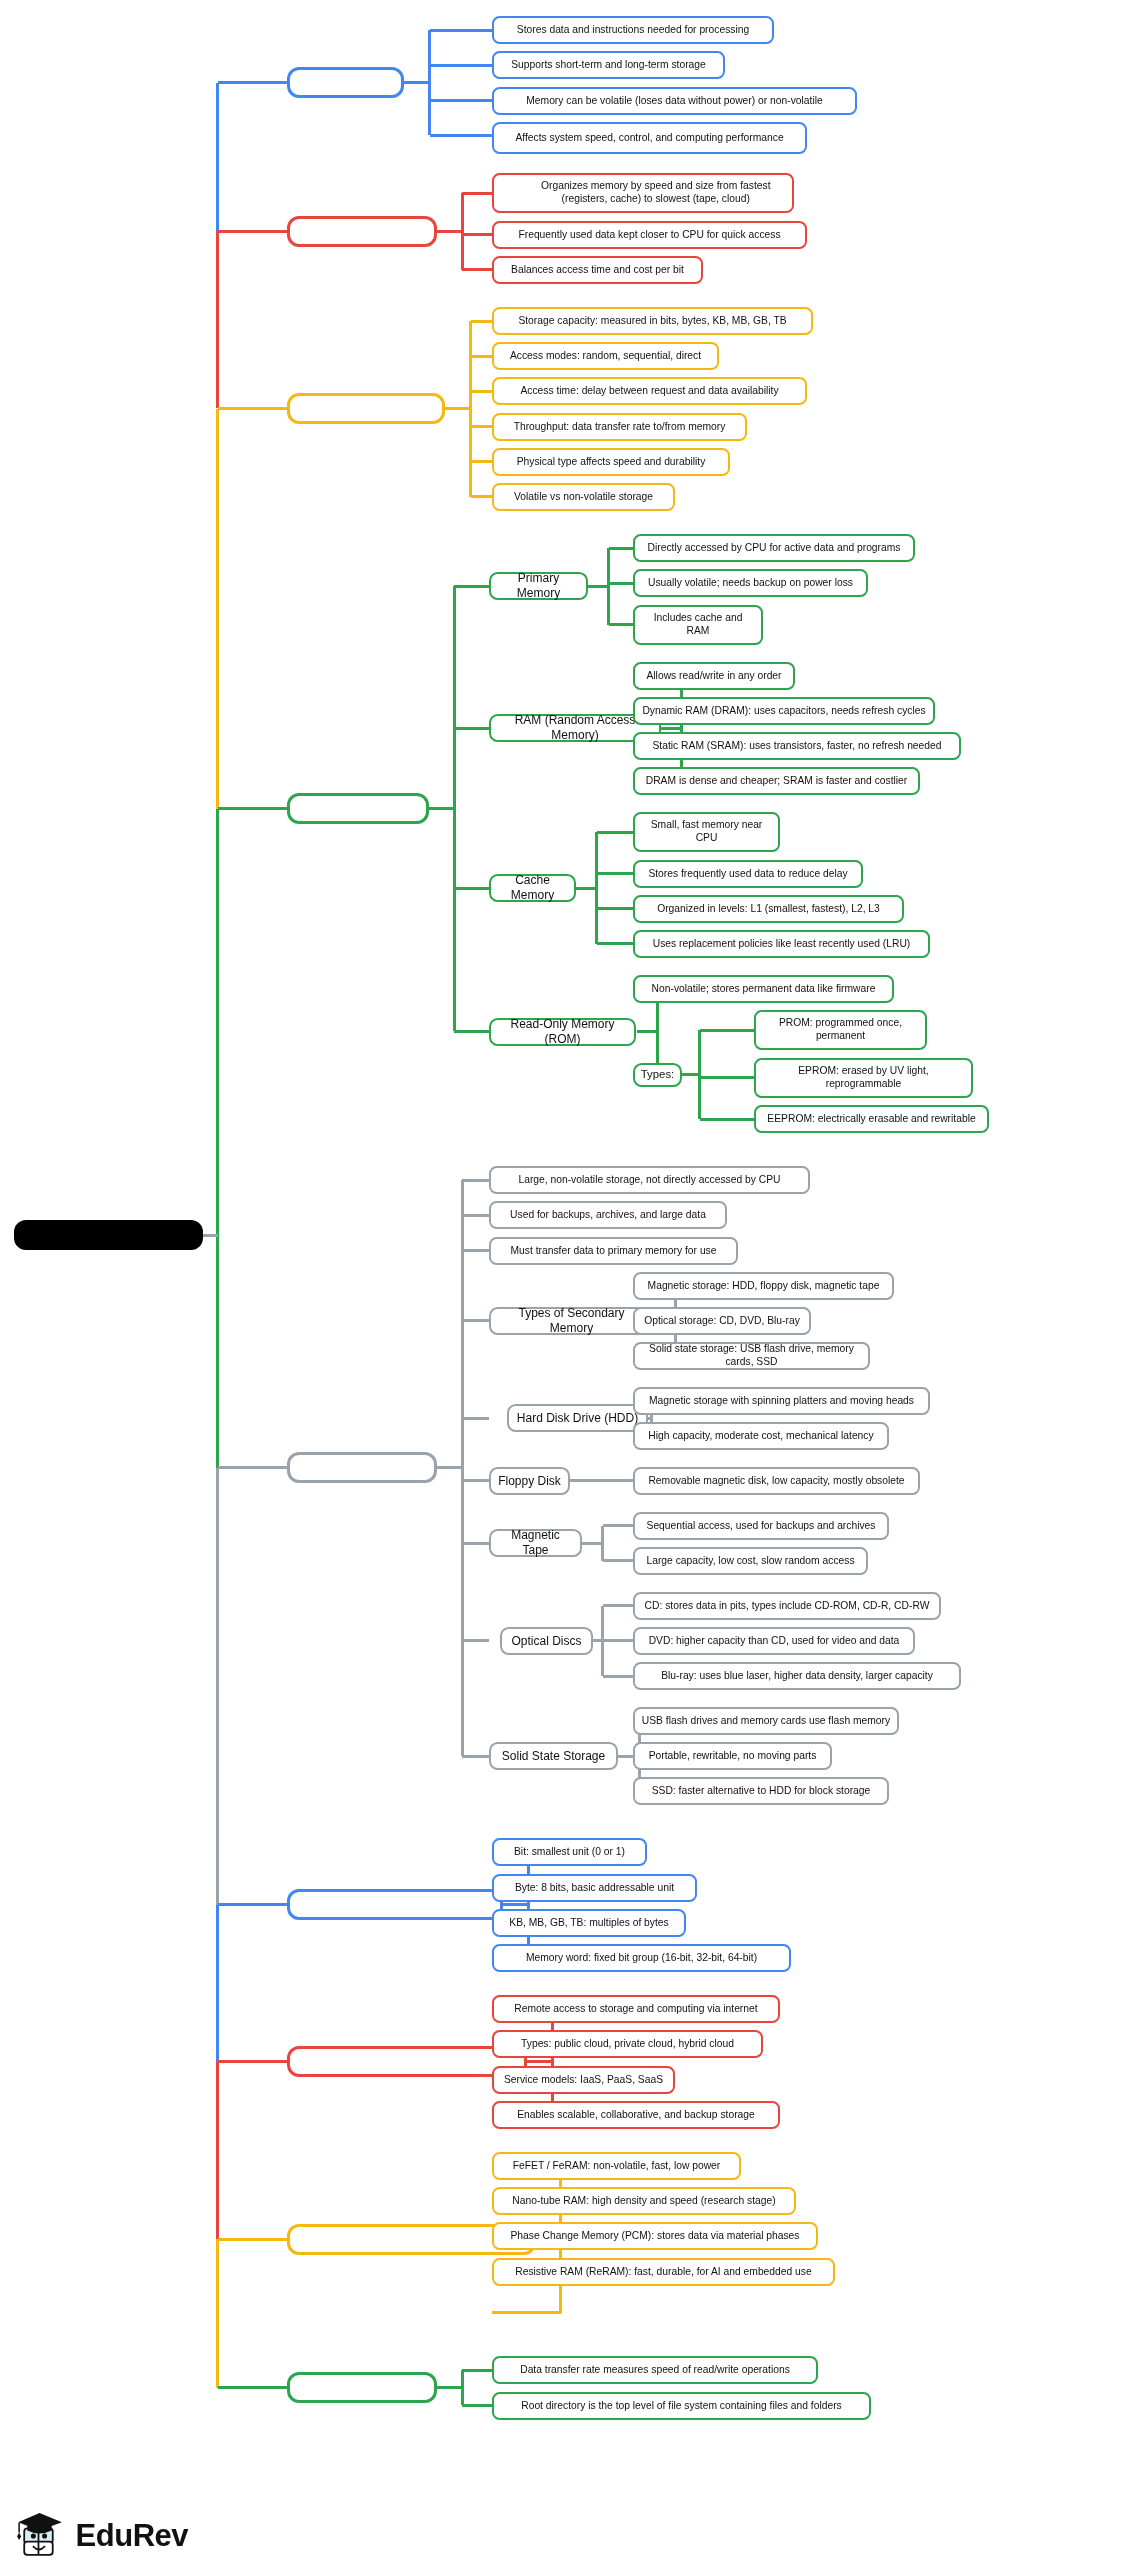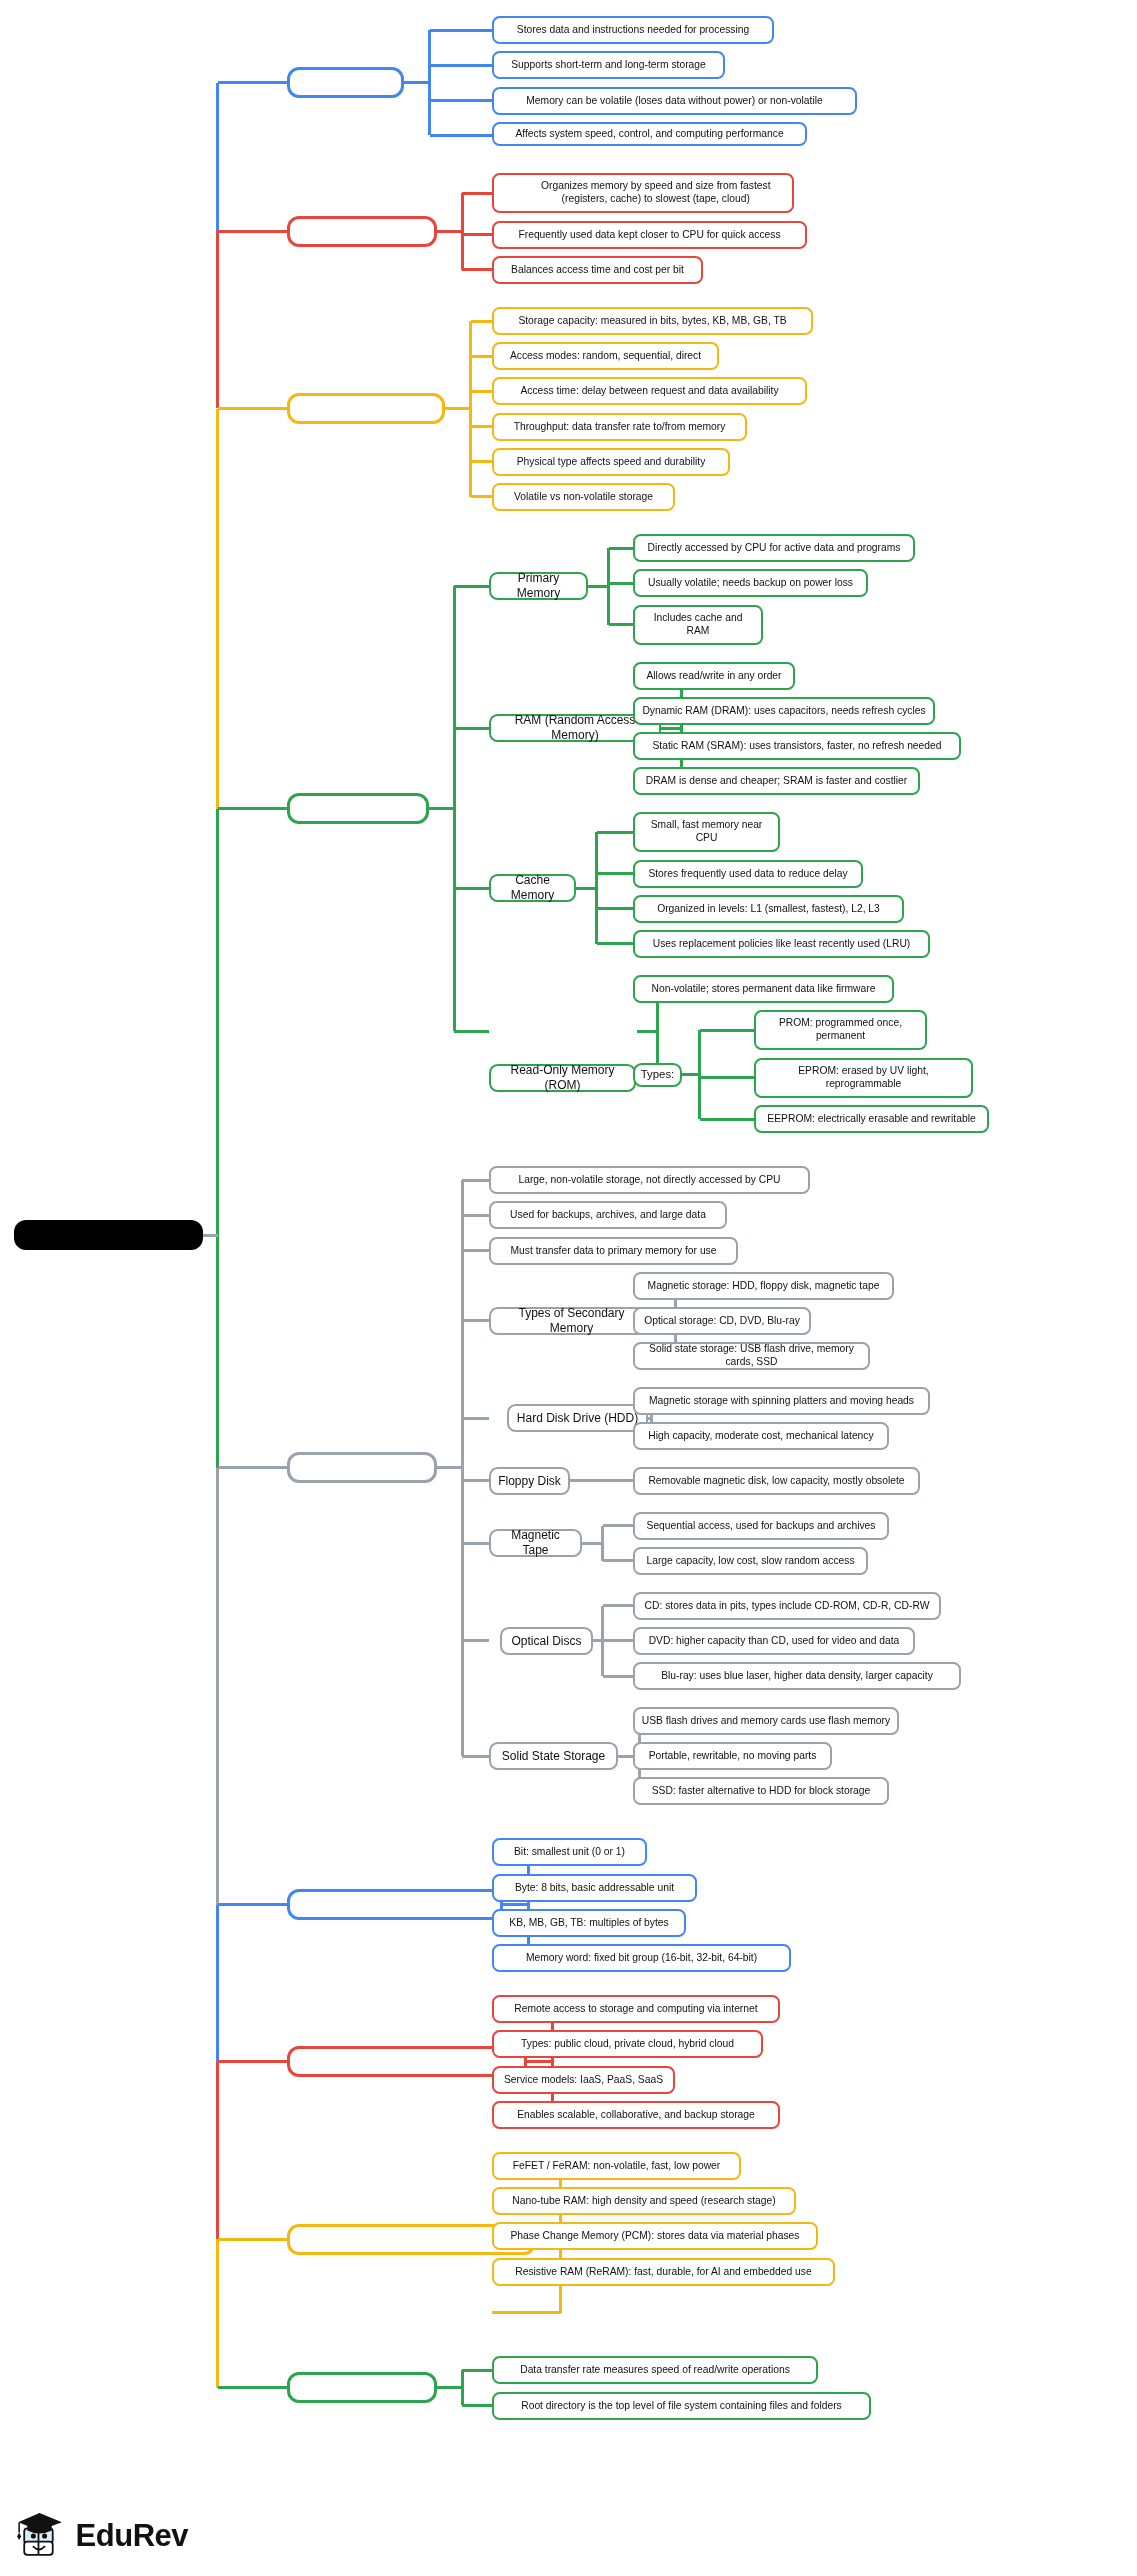--- a/index.html
+++ b/index.html
@@ -81,21 +81,21 @@
     <div class="node lvl1" style="left: 287px; top: 67px; width: 117px; height: 31px; border-color: rgb(66, 134, 244);"></div>
     <div class="lineH" style="left: 404px; top: 81px; width: 26px; background: rgb(66, 134, 244);"></div>
     <div class="lineV" style="left: 428px; top: 30px; height: 105px; background: rgb(66, 134, 244);"></div>
     <div class="lineH thin" style="left: 430px; top: 29px; width: 63px; background: rgb(66, 134, 244);"></div>
     <div class="node leaf" style="left: 492px; top: 16px; width: 282px; height: 27.6px; border-color: rgb(66, 134, 244);">Stores data and instructions needed for processing</div>
     <div class="lineH thin" style="left: 430px; top: 64px; width: 63px; background: rgb(66, 134, 244);"></div>
     <div class="node leaf" style="left: 492px; top: 51px; width: 233px; height: 27.6px; border-color: rgb(66, 134, 244);">Supports short-term and long-term storage</div>
     <div class="lineH thin" style="left: 430px; top: 99px; width: 63px; background: rgb(66, 134, 244);"></div>
     <div class="node leaf" style="left: 492px; top: 87px; width: 365px; height: 27.6px; border-color: rgb(66, 134, 244);">Memory can be volatile (loses data without power) or non-volatile</div>
     <div class="lineH thin" style="left: 430px; top: 134px; width: 63px; background: rgb(66, 134, 244);"></div>
-    <div class="node leaf" style="left: 492px; top: 122px; width: 315px; height: 24px; border-color: rgb(66, 134, 244);">Affects system speed, control, and computing performance</div>
+    <div class="node leaf" style="left: 492px; top: 122px; width: 315px; height: 32px; border-color: rgb(66, 134, 244);">Affects system speed, control, and computing performance</div>
     <div class="node lvl1" style="left: 287px; top: 216px; width: 150px; height: 31px; border-color: rgb(232, 69, 60);"></div>
     <div class="lineH" style="left: 436px; top: 230px; width: 26px; background: rgb(232, 69, 60);"></div>
     <div class="lineV" style="left: 461px; top: 193px; height: 77px; background: rgb(232, 69, 60);"></div>
     <div class="lineH thin" style="left: 462px; top: 192px; width: 30px; background: rgb(232, 69, 60);"></div>
     <div class="node leaf" style="left: 492px; top: 173px; width: 302px; height: 40px; border-color: rgb(232, 69, 60); padding-left: 32px;">Organizes memory by speed and size from fastest (registers, cache) to slowest (tape, cloud)</div>
     <div class="lineH thin" style="left: 462px; top: 233px; width: 30px; background: rgb(232, 69, 60);"></div>
     <div class="node leaf" style="left: 492px; top: 221px; width: 315px; height: 27.6px; border-color: rgb(232, 69, 60);">Frequently used data kept closer to CPU for quick access</div>
     <div class="lineH thin" style="left: 462px; top: 268px; width: 30px; background: rgb(232, 69, 60);"></div>
     <div class="node leaf" style="left: 492px; top: 256px; width: 211px; height: 27.6px; border-color: rgb(232, 69, 60);">Balances access time and cost per bit</div>
     <div class="node lvl1" style="left: 287px; top: 393px; width: 158px; height: 31px; border-color: rgb(245, 183, 17);"></div>
@@ -144,21 +144,21 @@
     <div class="lineV thin" style="left: 595px; top: 832px; height: 112px; background: rgb(45, 164, 78);"></div>
     <div class="lineH thin" style="left: 597px; top: 831px; width: 36px; background: rgb(45, 164, 78);"></div>
     <div class="node leaf" style="left: 633px; top: 812px; width: 147px; height: 40px; border-color: rgb(45, 164, 78);">Small, fast memory near CPU</div>
     <div class="lineH thin" style="left: 597px; top: 872px; width: 36px; background: rgb(45, 164, 78);"></div>
     <div class="node leaf" style="left: 633px; top: 860px; width: 230px; height: 27.6px; border-color: rgb(45, 164, 78);">Stores frequently used data to reduce delay</div>
     <div class="lineH thin" style="left: 597px; top: 907px; width: 36px; background: rgb(45, 164, 78);"></div>
     <div class="node leaf" style="left: 633px; top: 895px; width: 271px; height: 27.6px; border-color: rgb(45, 164, 78);">Organized in levels: L1 (smallest, fastest), L2, L3</div>
     <div class="lineH thin" style="left: 597px; top: 942px; width: 36px; background: rgb(45, 164, 78);"></div>
     <div class="node leaf" style="left: 633px; top: 930px; width: 297px; height: 27.6px; border-color: rgb(45, 164, 78);">Uses replacement policies like least recently used (LRU)</div>
     <div class="lineH thin" style="left: 454px; top: 1030px; width: 35px; background: rgb(45, 164, 78);"></div>
-    <div class="node lvl2" style="left: 489px; top: 1018px; width: 147px; height: 28px; border-color: rgb(45, 164, 78); margin-top: 46px;">Read-Only Memory (ROM)</div>
+    <div class="node lvl2" style="left: 489px; top: 1018px; width: 147px; height: 28px; border-color: rgb(45, 164, 78);">Read-Only Memory (ROM)</div>
     <div class="lineH thin" style="left: 637px; top: 1030px; width: 20.5px; background: rgb(45, 164, 78);"></div>
     <div class="lineV thin" style="left: 656px; top: 989px; height: 86px; background: rgb(45, 164, 78);"></div>
     <div class="lineH thin" style="left: 633px; top: 987px; width: 24.5px; background: rgb(45, 164, 78);"></div>
     <div class="node leaf" style="left: 633px; top: 975px; width: 261px; height: 27.6px; border-color: rgb(45, 164, 78);">Non-volatile; stores permanent data like firmware</div>
     <div class="lineH thin" style="left: 633px; top: 1073px; width: 24.5px; background: rgb(45, 164, 78);"></div>
     <div class="node lvl2" style="left: 633px; top: 1063px; width: 49px; height: 24px; font-size: 11.4px; border-color: rgb(45, 164, 78);">Types:</div>
     <div class="lineH thin" style="left: 681px; top: 1073px; width: 18.4px; background: rgb(45, 164, 78);"></div>
     <div class="lineV thin" style="left: 698px; top: 1030px; height: 89px; background: rgb(45, 164, 78);"></div>
     <div class="lineH thin" style="left: 700px; top: 1029px; width: 55px; background: rgb(45, 164, 78);"></div>
     <div class="node leaf" style="left: 754px; top: 1010px; width: 173px; height: 40px; border-color: rgb(45, 164, 78);">PROM: programmed once, permanent</div>

